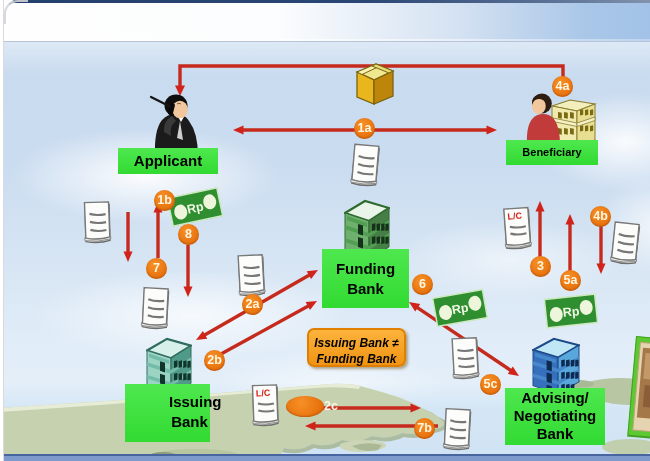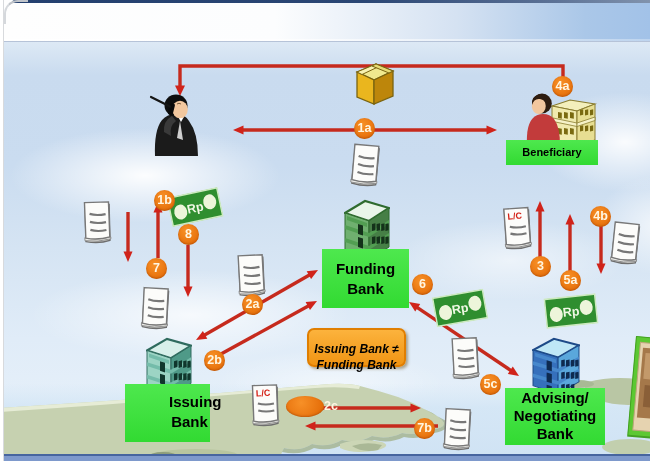--- a/index.html
+++ b/index.html
@@ -11,21 +11,21 @@
   border-bottom:1px solid #b6c3d8; }
 #band:before { content:""; position:absolute; left:0; top:39px; width:100%; height:2px; background:linear-gradient(90deg,rgba(255,255,255,.9),rgba(255,255,255,.3)); }
 #topstrip { position:absolute; left:12px; top:0; width:638px; height:3px; background:linear-gradient(90deg,#24406f 0%,#2a4674 55%,#5c7296 85%,#8193ad 100%); border-top-left-radius:3px; }
 #corner { position:absolute; left:4px; top:0px; width:24px; height:24px; border-top-left-radius:14px; border-top:2px solid #c0c4ca; border-left:2px solid #d5d8dc; }
 #leftgut { position:absolute; left:0; top:0; width:4px; height:461px; background:#fff; border-right:1px solid #d8dadd; }
 #title { position:absolute; left:33px; top:5px; font-family:"Liberation Serif", serif; font-size:29px; color:#1f3e7b; letter-spacing:-0.5px; -webkit-text-stroke:0.45px #1f3e7b; }
 #bottombar { position:absolute; left:4px; top:454px; width:646px; height:7px; background:#7e99cc; border-top:2px solid #47659f; }
 #water { position:absolute; left:4px; top:383px; width:646px; height:71px; background:linear-gradient(180deg, rgba(210,229,245,0) 0%, rgba(210,229,245,.85) 35%, #d0e3f4 100%); }
 .gl { position:absolute; background:linear-gradient(180deg,#4ee84e,#32da32); color:#000; font-weight:bold; text-align:center; font-family:"Liberation Sans", sans-serif; }
 .oc { position:absolute; background:radial-gradient(circle at 40% 32%, #f79027, #e66f0a 78%); border-radius:50%; color:#fff6e2; font-weight:bold; font-size:12.5px; text-align:center; font-family:"Liberation Sans", sans-serif; box-shadow:inset 0 -1px 2px rgba(150,60,0,.5); }
-#onote { position:absolute; left:307px; top:328px; width:99px; height:39px; background:linear-gradient(180deg,#fcb33d,#f09413); border:2px solid #e07e00; border-radius:7px; box-shadow:2px 2px 3px rgba(100,70,10,.45); color:#000; font-weight:bold; font-style:italic; font-size:12px; line-height:16px; text-align:center; padding-top:11px; }
+#onote { position:absolute; left:307px; top:328px; width:99px; height:39px; background:linear-gradient(180deg,#fcb33d,#f09413); border:2px solid #e07e00; border-radius:7px; box-shadow:2px 2px 3px rgba(100,70,10,.45); color:#000; font-weight:bold; font-style:italic; font-size:12px; line-height:16px; text-align:center; padding-top:5px; }
 </style></head>
 <body>
 <div id="slide">
   <div id="sky"></div>
   <div style="position:absolute;left:10px;top:128px;width:270px;height:95px;background:radial-gradient(closest-side, rgba(255,255,255,0.95), rgba(255,255,255,0));"></div>
 <div style="position:absolute;left:535px;top:92px;width:180px;height:100px;background:radial-gradient(closest-side, rgba(255,255,255,0.9), rgba(255,255,255,0));"></div>
 <div style="position:absolute;left:30px;top:270px;width:320px;height:90px;background:radial-gradient(closest-side, rgba(255,255,255,0.75), rgba(255,255,255,0));"></div>
 <div style="position:absolute;left:395px;top:220px;width:230px;height:80px;background:radial-gradient(closest-side, rgba(255,255,255,0.55), rgba(255,255,255,0));"></div>
 <div style="position:absolute;left:215px;top:350px;width:230px;height:70px;background:radial-gradient(closest-side, rgba(255,255,255,0.5), rgba(255,255,255,0));"></div>
 <div style="position:absolute;left:595px;top:175px;width:130px;height:100px;background:radial-gradient(closest-side, rgba(255,255,255,0.7), rgba(255,255,255,0));"></div>
@@ -306,20 +306,21 @@
           <rect x="66" y="20" width="3.2" height="5.5" transform="skewY(-12)" transform-origin="66 20"></rect>
 <rect x="56" y="36" width="3.2" height="5.5" transform="skewY(-12)" transform-origin="56 36"></rect>
           <rect x="61" y="36" width="3.2" height="5.5" transform="skewY(-12)" transform-origin="61 36"></rect>
           <rect x="66" y="36" width="3.2" height="5.5" transform="skewY(-12)" transform-origin="66 36"></rect>
 </g>
 <ellipse cx="18" cy="13.5" rx="9.8" ry="10" fill="#2e1d10"></ellipse>
 <ellipse cx="14.8" cy="16" rx="7" ry="8" fill="#f2c79e"></ellipse>
 <path d="M8,15 q-1,-9 8,-11 q8,-1 10,6 l-4,8 q1,-8 -6,-9 q-6,-1 -8,6 Z" fill="#2e1d10"></path>
 <path d="M3,55 q-1,-20 6,-27 q4,-4 10,-4 q7,0 11,5 q6,8 6,26 Z" fill="#c23b3b"></path>
 </svg></div>
+  <div class="gl" style="left:118px;top:148px;width:100px;height:26px;font-size:15px;line-height:26px;padding-top:0px;">Applicant</div>
 <div class="gl" style="left:506px;top:140px;width:92px;height:25px;font-size:11px;line-height:25px;padding-top:0px;">Beneficiary</div>
 <div class="gl" style="left:322px;top:249px;width:87px;height:59px;font-size:15px;line-height:20px;padding-top:10px;">Funding<br>Bank</div>
 <div class="gl" style="left:125px;top:384px;width:85px;height:58px;font-size:15px;line-height:20px;padding-top:8px;padding-left:44px;">Issuing<br>Bank</div>
 <div class="gl" style="left:505px;top:388px;width:100px;height:57px;font-size:15px;line-height:18px;padding-top:1px;">Advising/<br>Negotiating<br>Bank</div>
   <div id="onote">Issuing Bank ≠<br>Funding Bank</div>
   <div class="oc" style="left:354px;top:118px;width:21px;height:21px;line-height:21px;">1a</div>
 <div class="oc" style="left:118px;top:190px;width:21px;height:21px;line-height:21px;margin-left:36px;">1b</div>
 <div class="oc" style="left:146px;top:258px;width:21px;height:21px;line-height:21px;">7</div>
 <div class="oc" style="left:178px;top:224px;width:21px;height:21px;line-height:21px;">8</div>
 <div class="oc" style="left:242px;top:294px;width:21px;height:21px;line-height:21px;">2a</div>

